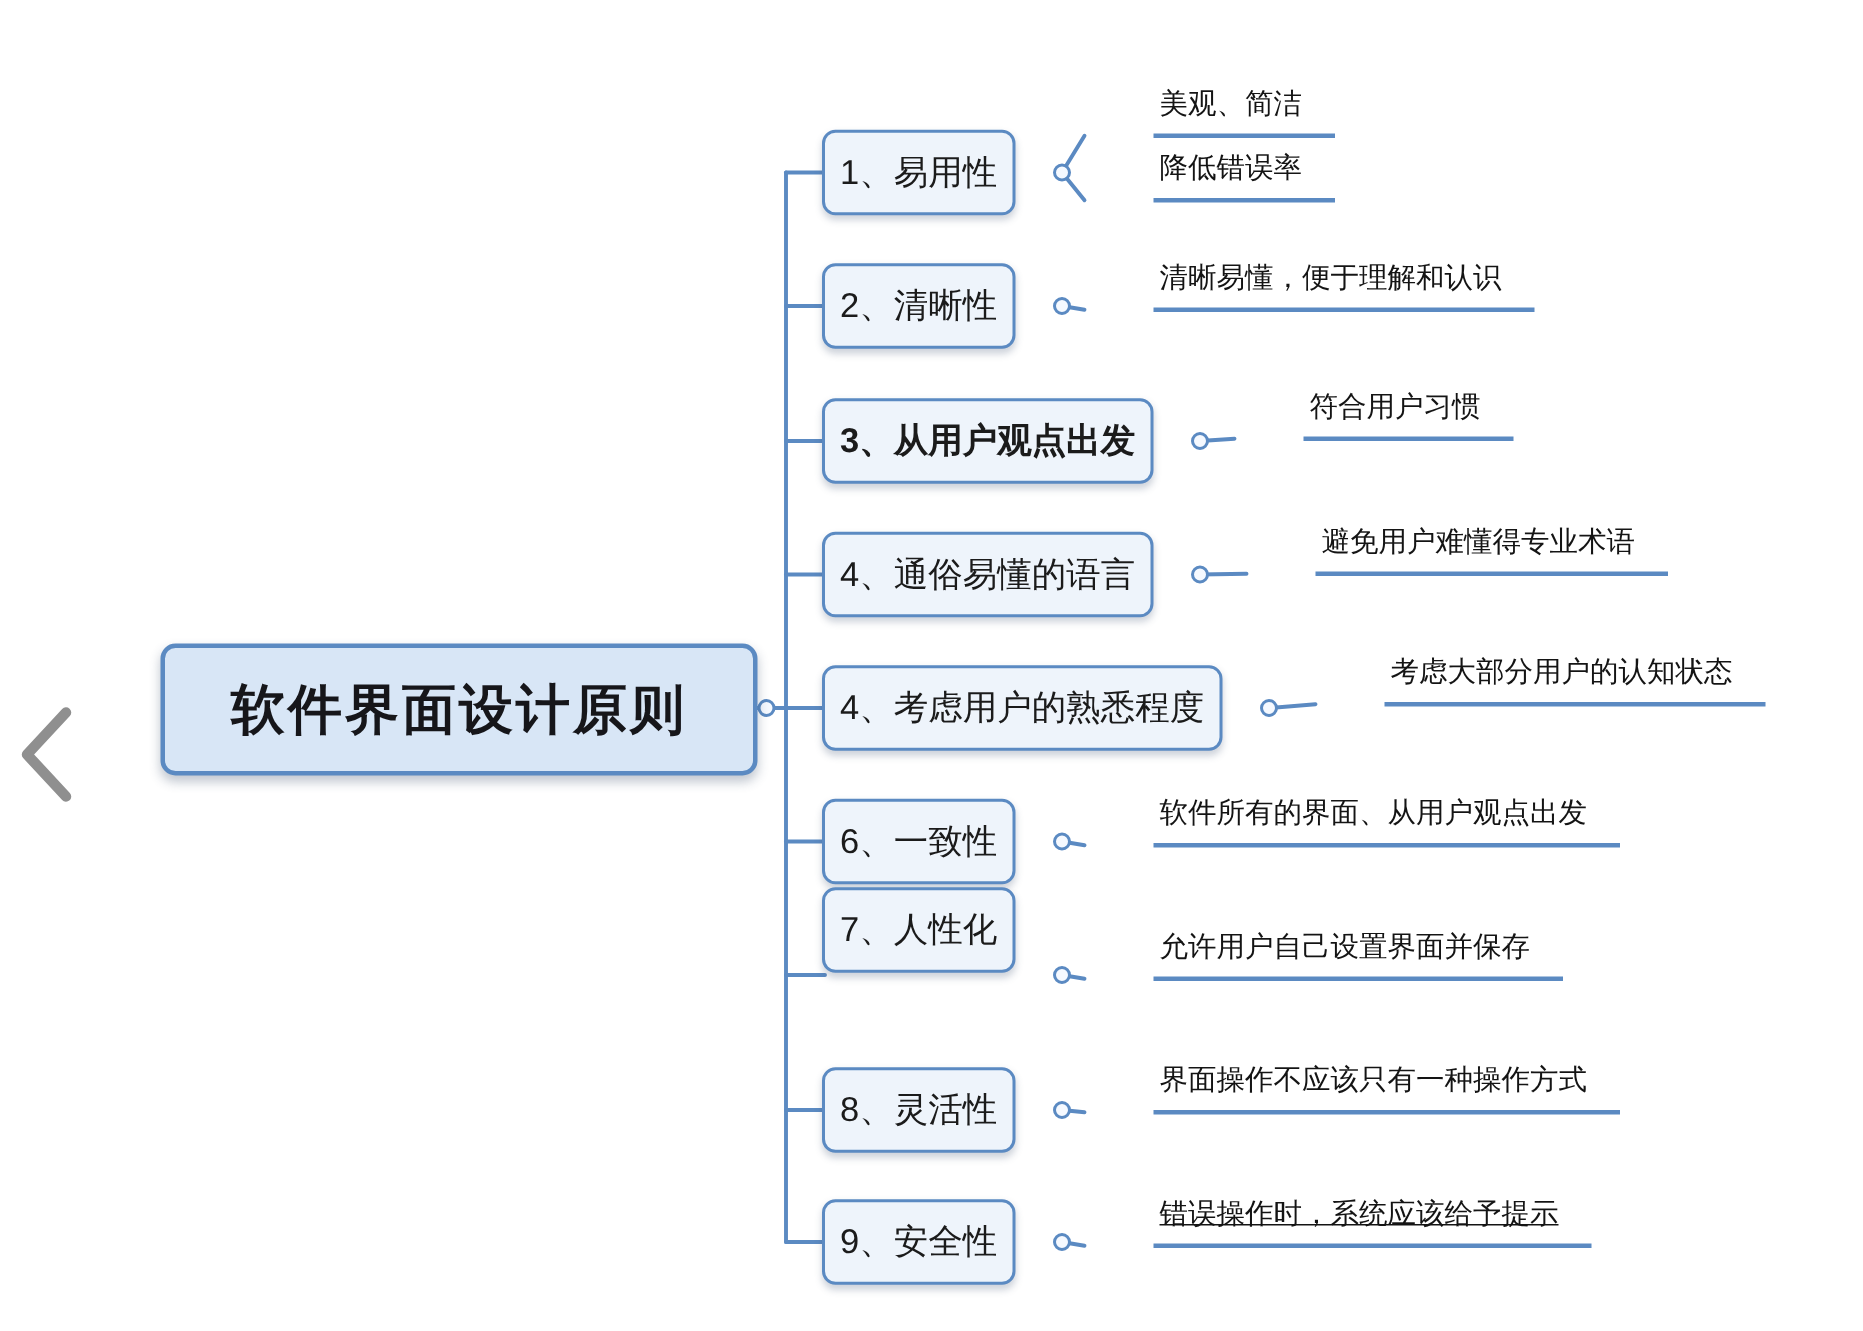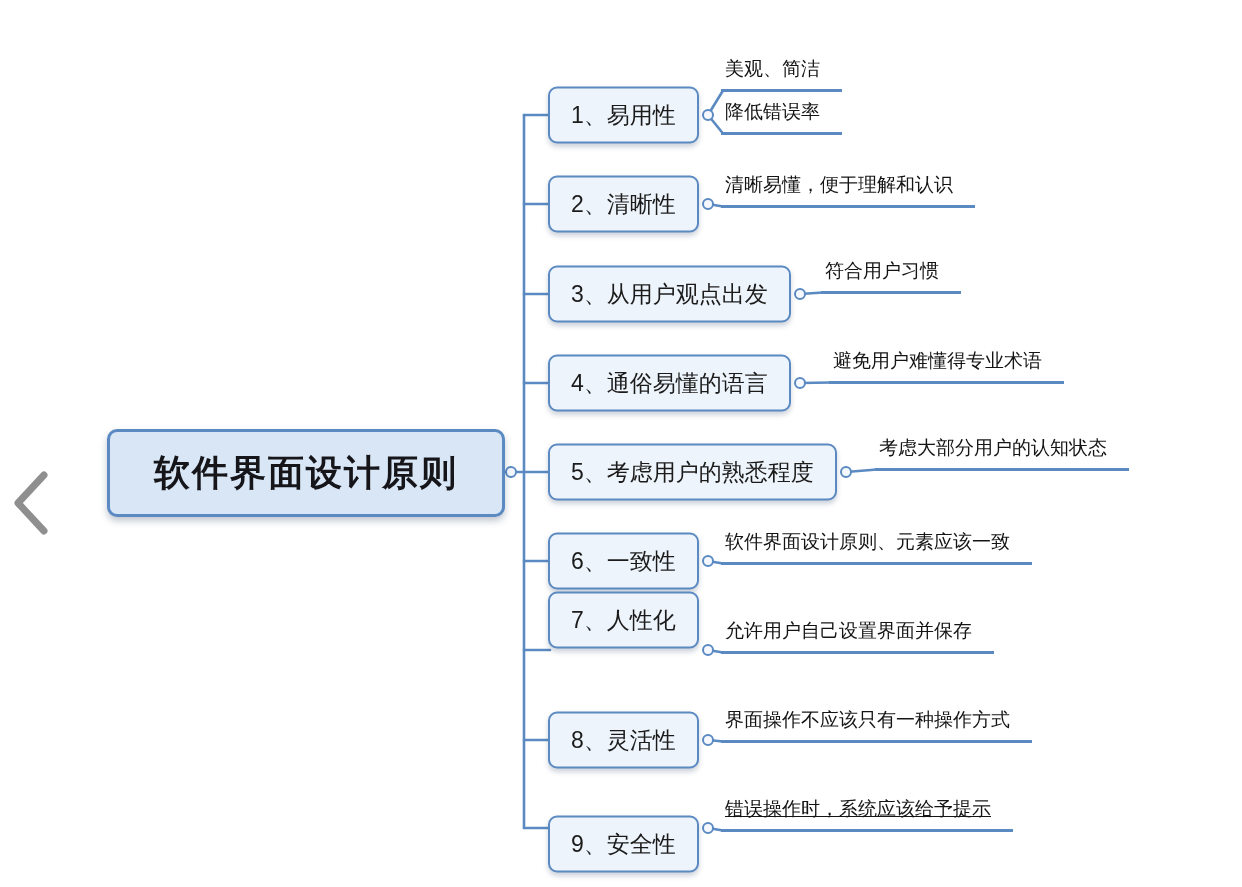--- a/index.html
+++ b/index.html
@@ -16,27 +16,28 @@
     box-shadow:0 4px 7px rgba(50,70,100,.30);
     font-size:36px;font-weight:700;letter-spacing:2px;color:#16161a;
     white-space:nowrap;
   }
   .node{
     position:absolute;z-index:2;transform:translateY(-50%);
     background:var(--node-fill,#eef4fb);
     border:2px solid var(--accent,#5b8ac2);
     border-radius:9px;
     box-shadow:0 3px 5px rgba(60,80,110,.25);
-    padding:11px 21px;font-size:23px;color:#1b1b1b;white-space:nowrap;
+    padding:11px 10px;font-size:23px;color:#1b1b1b;white-space:nowrap;
   }
   .note{
     position:absolute;z-index:2;white-space:nowrap;
     font-size:19px;color:#141414;
     padding:0 22px 7px 4px;
     border-bottom:3px solid var(--accent,#5b8ac2);
+    margin-left:48px;
   }
   #back{
     position:absolute;left:12px;top:470px;z-index:3;width:40px;height:66px;
     cursor:pointer;
   }
 </style>
 </head>
 <body>
 
 <div id="canvas">
@@ -80,27 +81,27 @@
     </svg>
   </div>
 
   <div class="root" id="root" style="left:107px;top:429px;width:392px;height:82px;">软件界面设计原则</div>
 
 <div class="node" style="left: 548px; top: 115px;">1、易用性</div>
     <div class="note" style="left: 721px; top: 56px;">美观、简洁</div>
     <div class="note" style="left: 721px; top: 99px;">降低错误率</div>
     <div class="node" style="left: 548px; top: 204px;">2、清晰性</div>
     <div class="note" style="left: 721px; top: 172px;">清晰易懂，便于理解和认识</div>
-    <div class="node" style="left: 548px; top: 294px;">3、从用户观点出发</div>
+    <div class="node" style="left: 548px; top: 294px; font-weight: bold;">3、从用户观点出发</div>
     <div class="note" style="left: 821px; top: 258px;">符合用户习惯</div>
     <div class="node" style="left: 548px; top: 383px;">4、通俗易懂的语言</div>
     <div class="note" style="left: 829px; top: 348px;">避免用户难懂得专业术语</div>
-    <div class="node" style="left: 548px; top: 472px;">5、考虑用户的熟悉程度</div>
+    <div class="node" style="left: 548px; top: 472px;">4、考虑用户的熟悉程度</div>
     <div class="note" style="left: 875px; top: 435px;">考虑大部分用户的认知状态</div>
     <div class="node" style="left: 548px; top: 561px;">6、一致性</div>
-    <div class="note" style="left: 721px; top: 529px;">软件界面设计原则、元素应该一致</div>
+    <div class="note" style="left: 721px; top: 529px;">软件所有的界面、从用户观点出发</div>
     <div class="node" style="left: 548px; top: 620px;">7、人性化</div>
     <div class="note" style="left: 721px; top: 618px;">允许用户自己设置界面并保存</div>
     <div class="node" style="left: 548px; top: 740px;">8、灵活性</div>
     <div class="note" style="left: 721px; top: 707px;">界面操作不应该只有一种操作方式</div>
-    <div class="node" style="left: 548px; top: 828px; margin-top: 16px;">9、安全性</div>
+    <div class="node" style="left: 548px; top: 828px;">9、安全性</div>
     <div class="note" style="left: 721px; top: 796px; text-decoration: underline;">错误操作时，系统应该给予提示</div>
   </div>
 
 </body></html>

